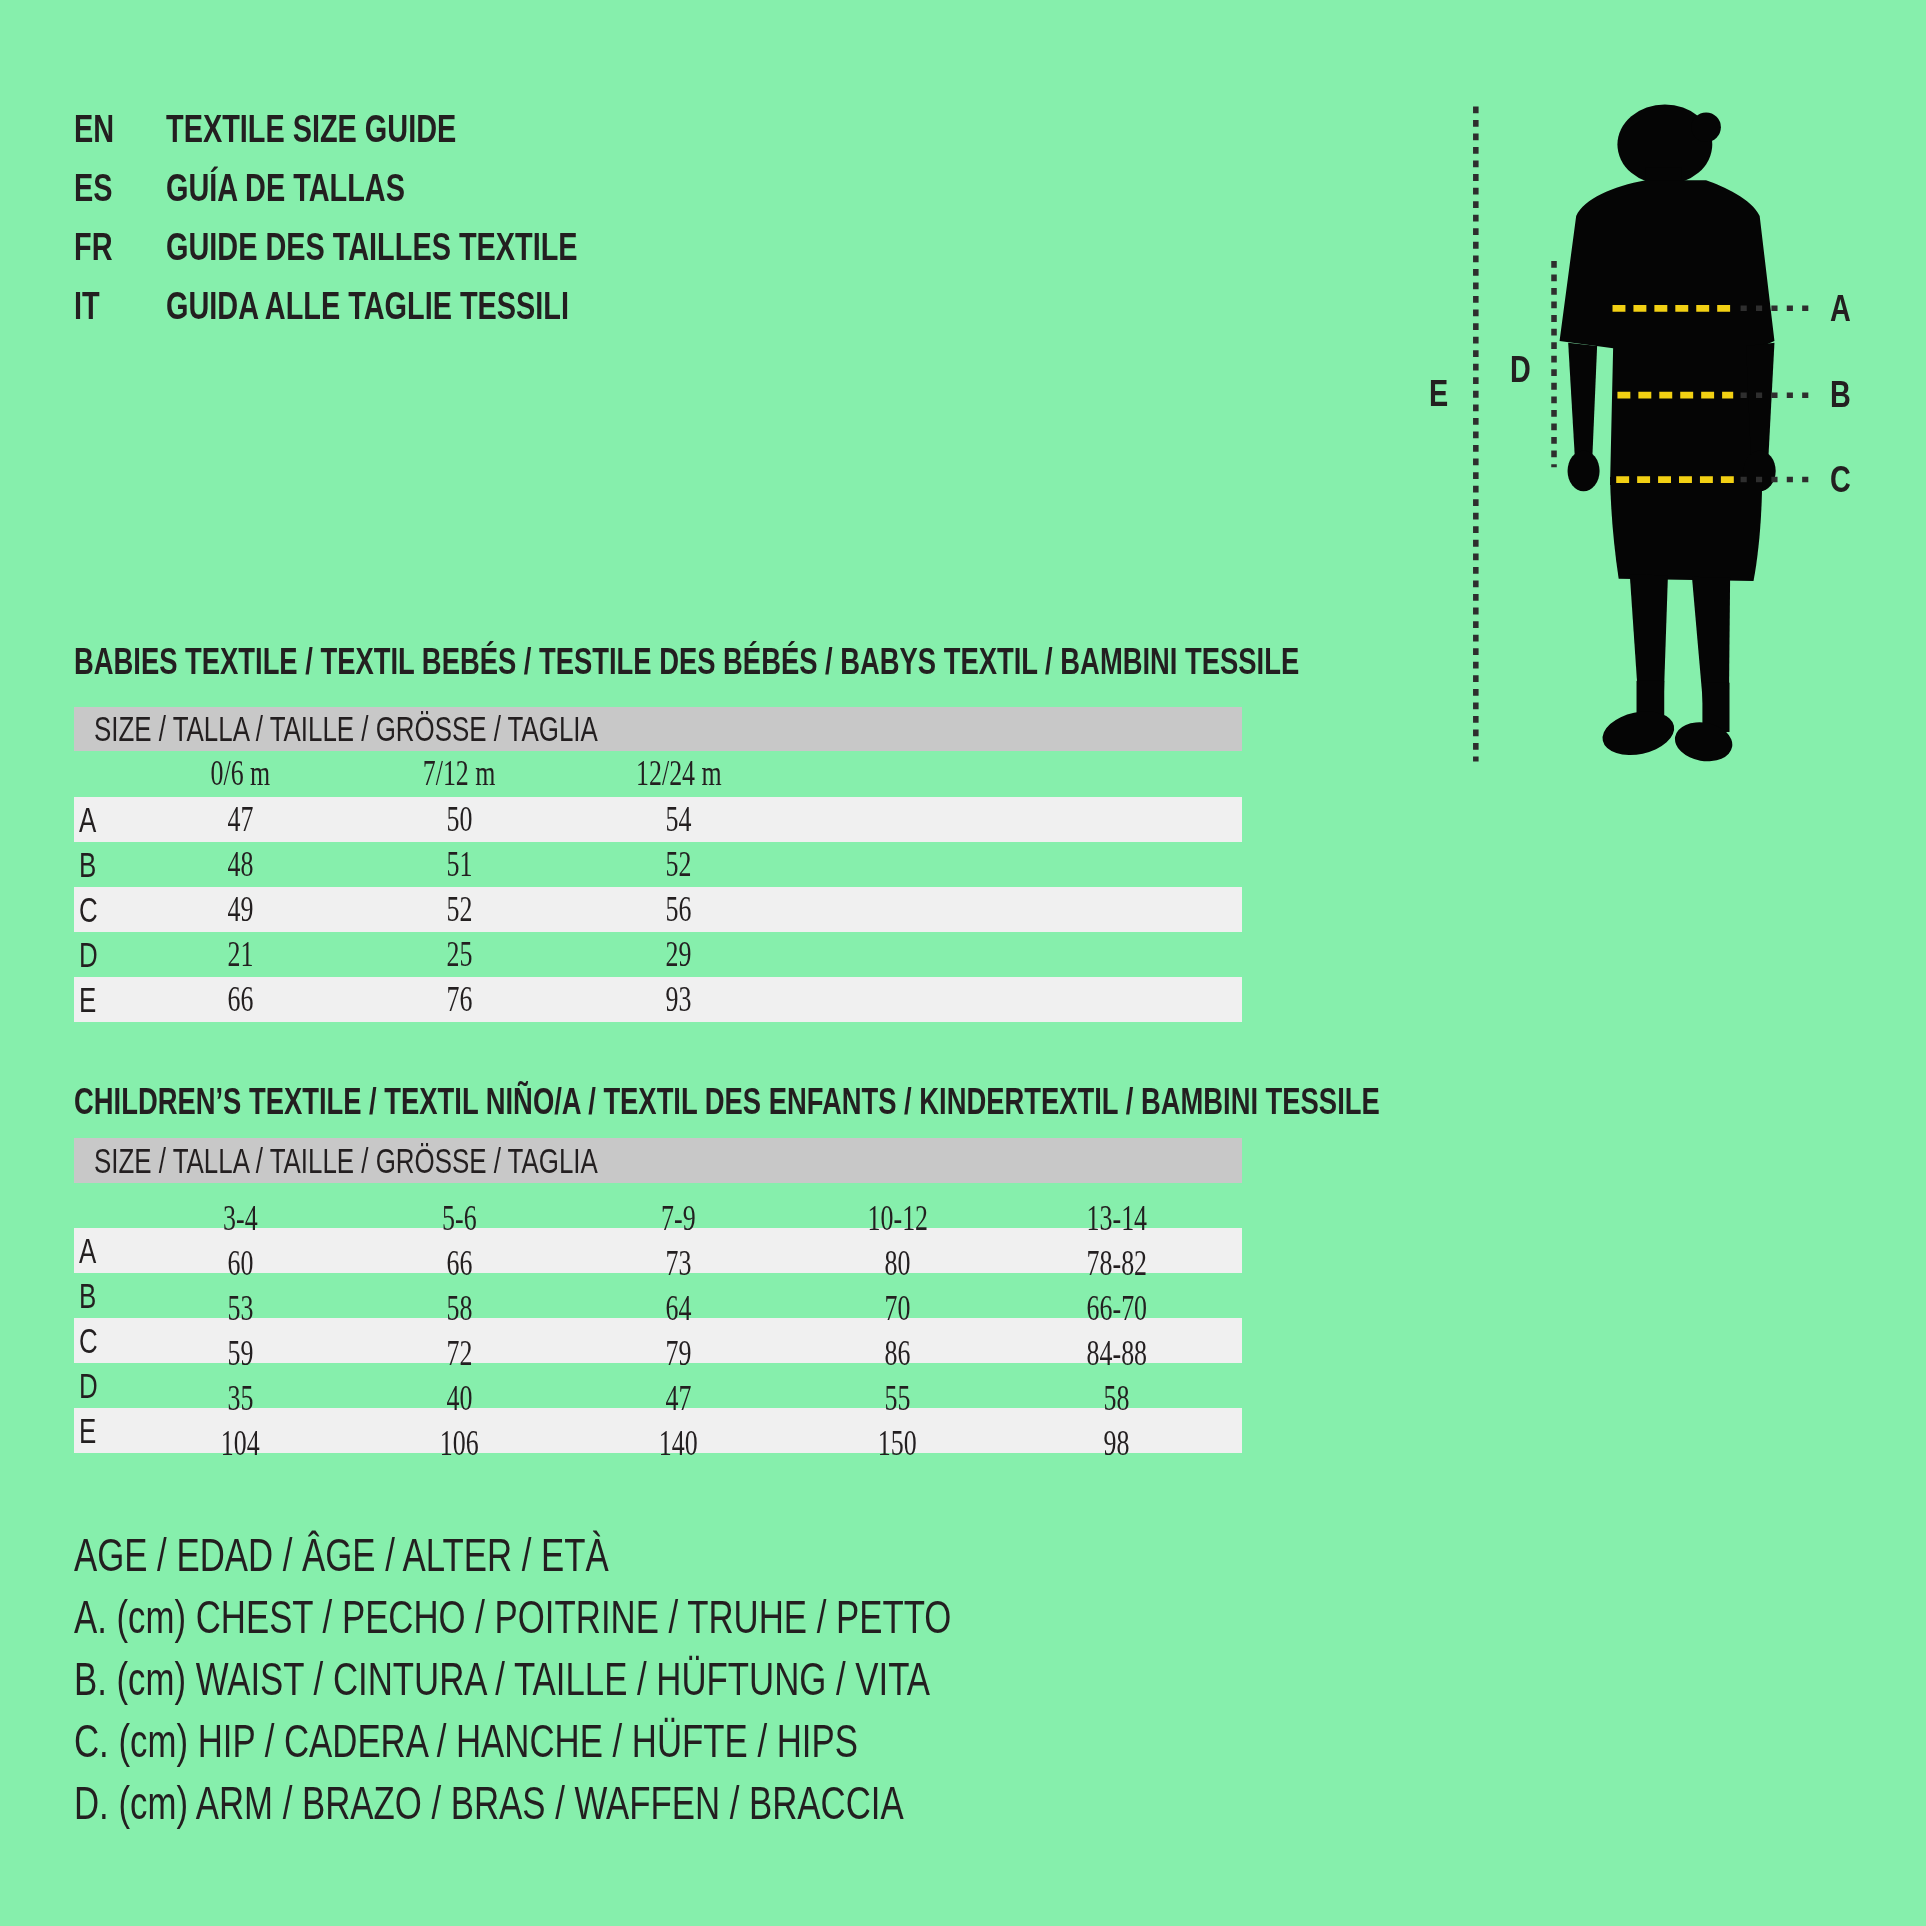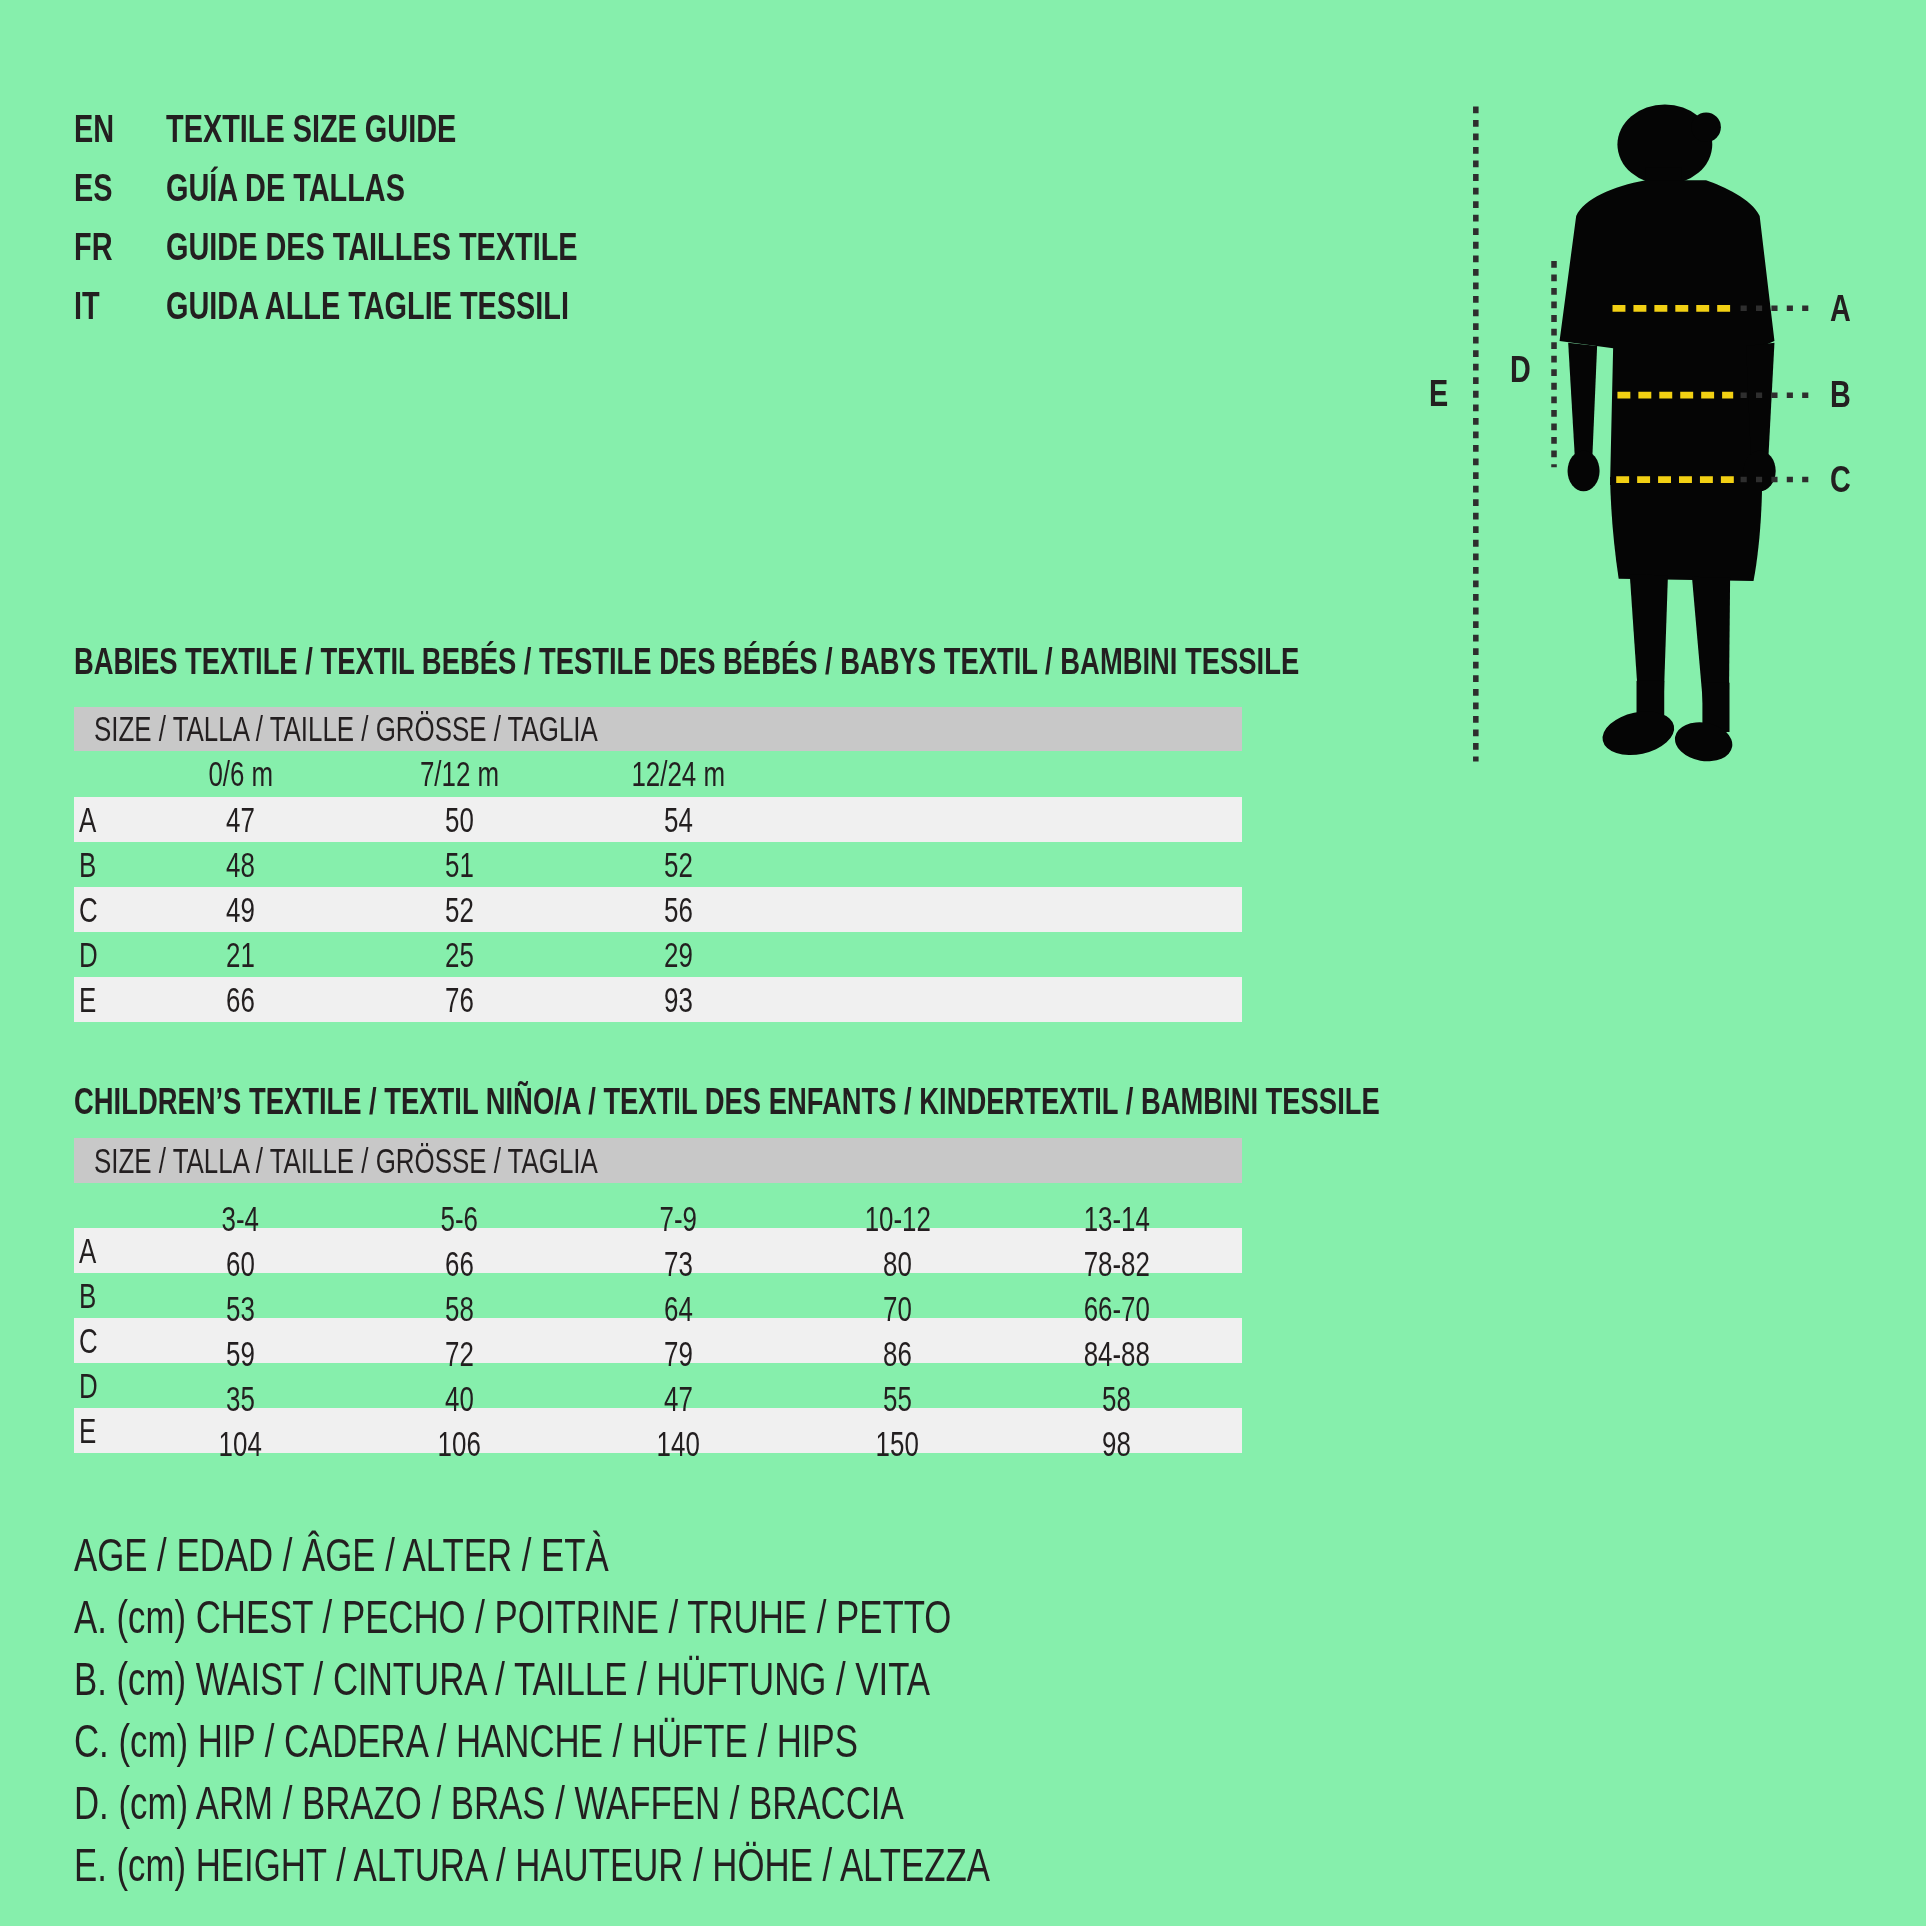--- a/index.html
+++ b/index.html
@@ -21,21 +21,21 @@
           transform:scaleX(0.8);transform-origin:0 50%;}
 
   
   .tbl-title{position:absolute;left:74px;font-size:37px;font-weight:700;line-height:44px;}
   .tbl{position:absolute;left:74px;width:1168px;}
   .size-bar{display:flex;align-items:center;height:44px;background:#c8c8c8;
             font-size:35px;padding-left:20px;box-sizing:border-box;}
   .trow{display:flex;align-items:center;height:45px;font-size:35px;}
   .trow.shaded{background:#f0f0f0;}
   .c-label{width:57px;padding-left:5px;box-sizing:border-box;}
-  .c-val{text-align:center;}
+  .c-val{text-align:center;font-family:Liberation Serif, serif;}
   .w3{width:219px;}
   .w5{width:219px;margin-top:26px;}
 
   
   .legend{position:absolute;left:74px;top:1523px;}
   .legend-line{height:62px;display:flex;align-items:center;font-size:47px;}
 </style>
 </head>
 <body>
 
@@ -208,19 +208,16 @@
       </div>
     <div class="legend-line">
         <span class="cx">B. (cm) WAIST / CINTURA / TAILLE / HÜFTUNG / VITA</span>
       </div>
     <div class="legend-line">
         <span class="cx">C. (cm) HIP / CADERA / HANCHE / HÜFTE / HIPS</span>
       </div>
     <div class="legend-line">
         <span class="cx">D. (cm) ARM / BRAZO / BRAS / WAFFEN / BRACCIA</span>
       </div>
-    <div class="legend-line">
-        <span class="cx">E. (cm) HEIGHT / ALTURA / HAUTEUR / HÖHE / ALTEZZA</span>
-      </div>
   </div>
 
 </div>
 
 
 </body></html>

